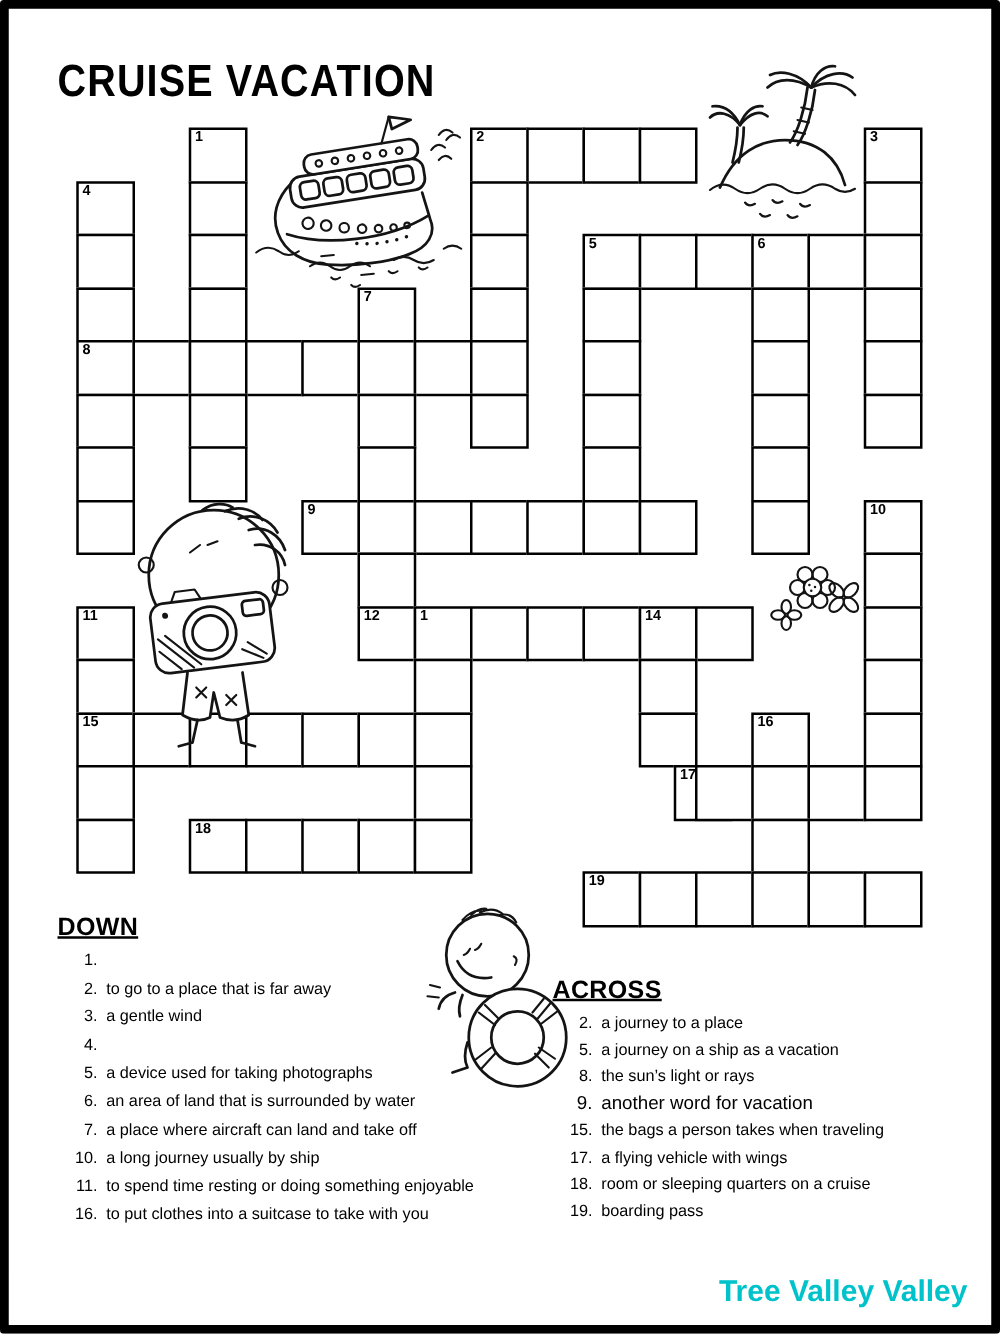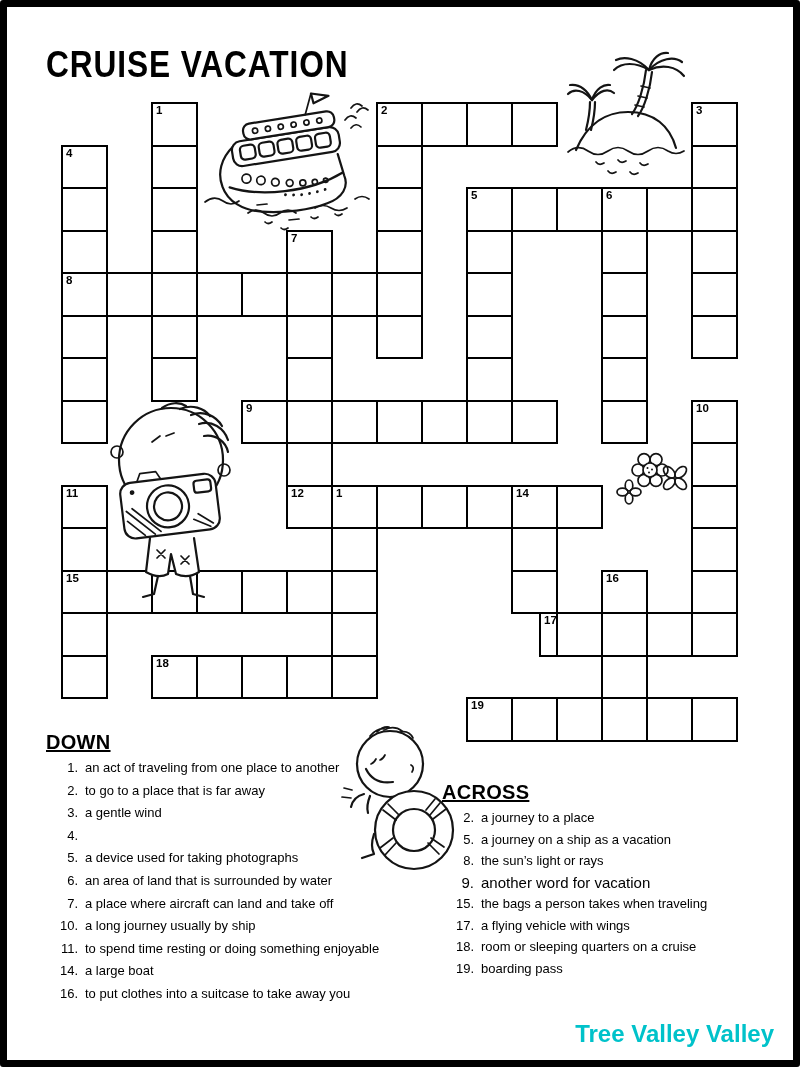--- a/index.html
+++ b/index.html
@@ -342,21 +342,20 @@
     <path class="ln-thin" d="M43,86 l13,10 M48,80 l11,11"></path>
     <path class="ln" d="M34,110 q-4,12 0,20 M34,130 l-12,4"></path>
   </svg>
 </div>
 
 <div class="clues" id="down-clues">
   <div class="clue-heading">DOWN</div>
   <div>
       <div class="clue">
         <span class="num">1.</span>
-        <span class="txt">an act of traveling from one place to another</span>
       </div>
       <div class="clue">
         <span class="num">2.</span>
         <span class="txt">to go to a place that is far away</span>
       </div>
       <div class="clue">
         <span class="num">3.</span>
         <span class="txt">a gentle wind</span>
       </div>
       <div class="clue">
@@ -376,26 +375,22 @@
       </div>
       <div class="clue">
         <span class="num">10.</span>
         <span class="txt">a long journey usually by ship</span>
       </div>
       <div class="clue">
         <span class="num">11.</span>
         <span class="txt">to spend time resting or doing something enjoyable</span>
       </div>
       <div class="clue">
-        <span class="num">14.</span>
-        <span class="txt">a large boat</span>
-      </div>
-      <div class="clue">
         <span class="num">16.</span>
-        <span class="txt">to put clothes into a suitcase to take away you</span>
+        <span class="txt">to put clothes into a suitcase to take with you</span>
       </div>
     </div>
 </div>
 
 <div class="clues" id="across-clues">
   <div class="clue-heading">ACROSS</div>
   <div>
       <div class="clue">
         <span class="num">2.</span>
         <span class="txt">a journey to a place</span>

